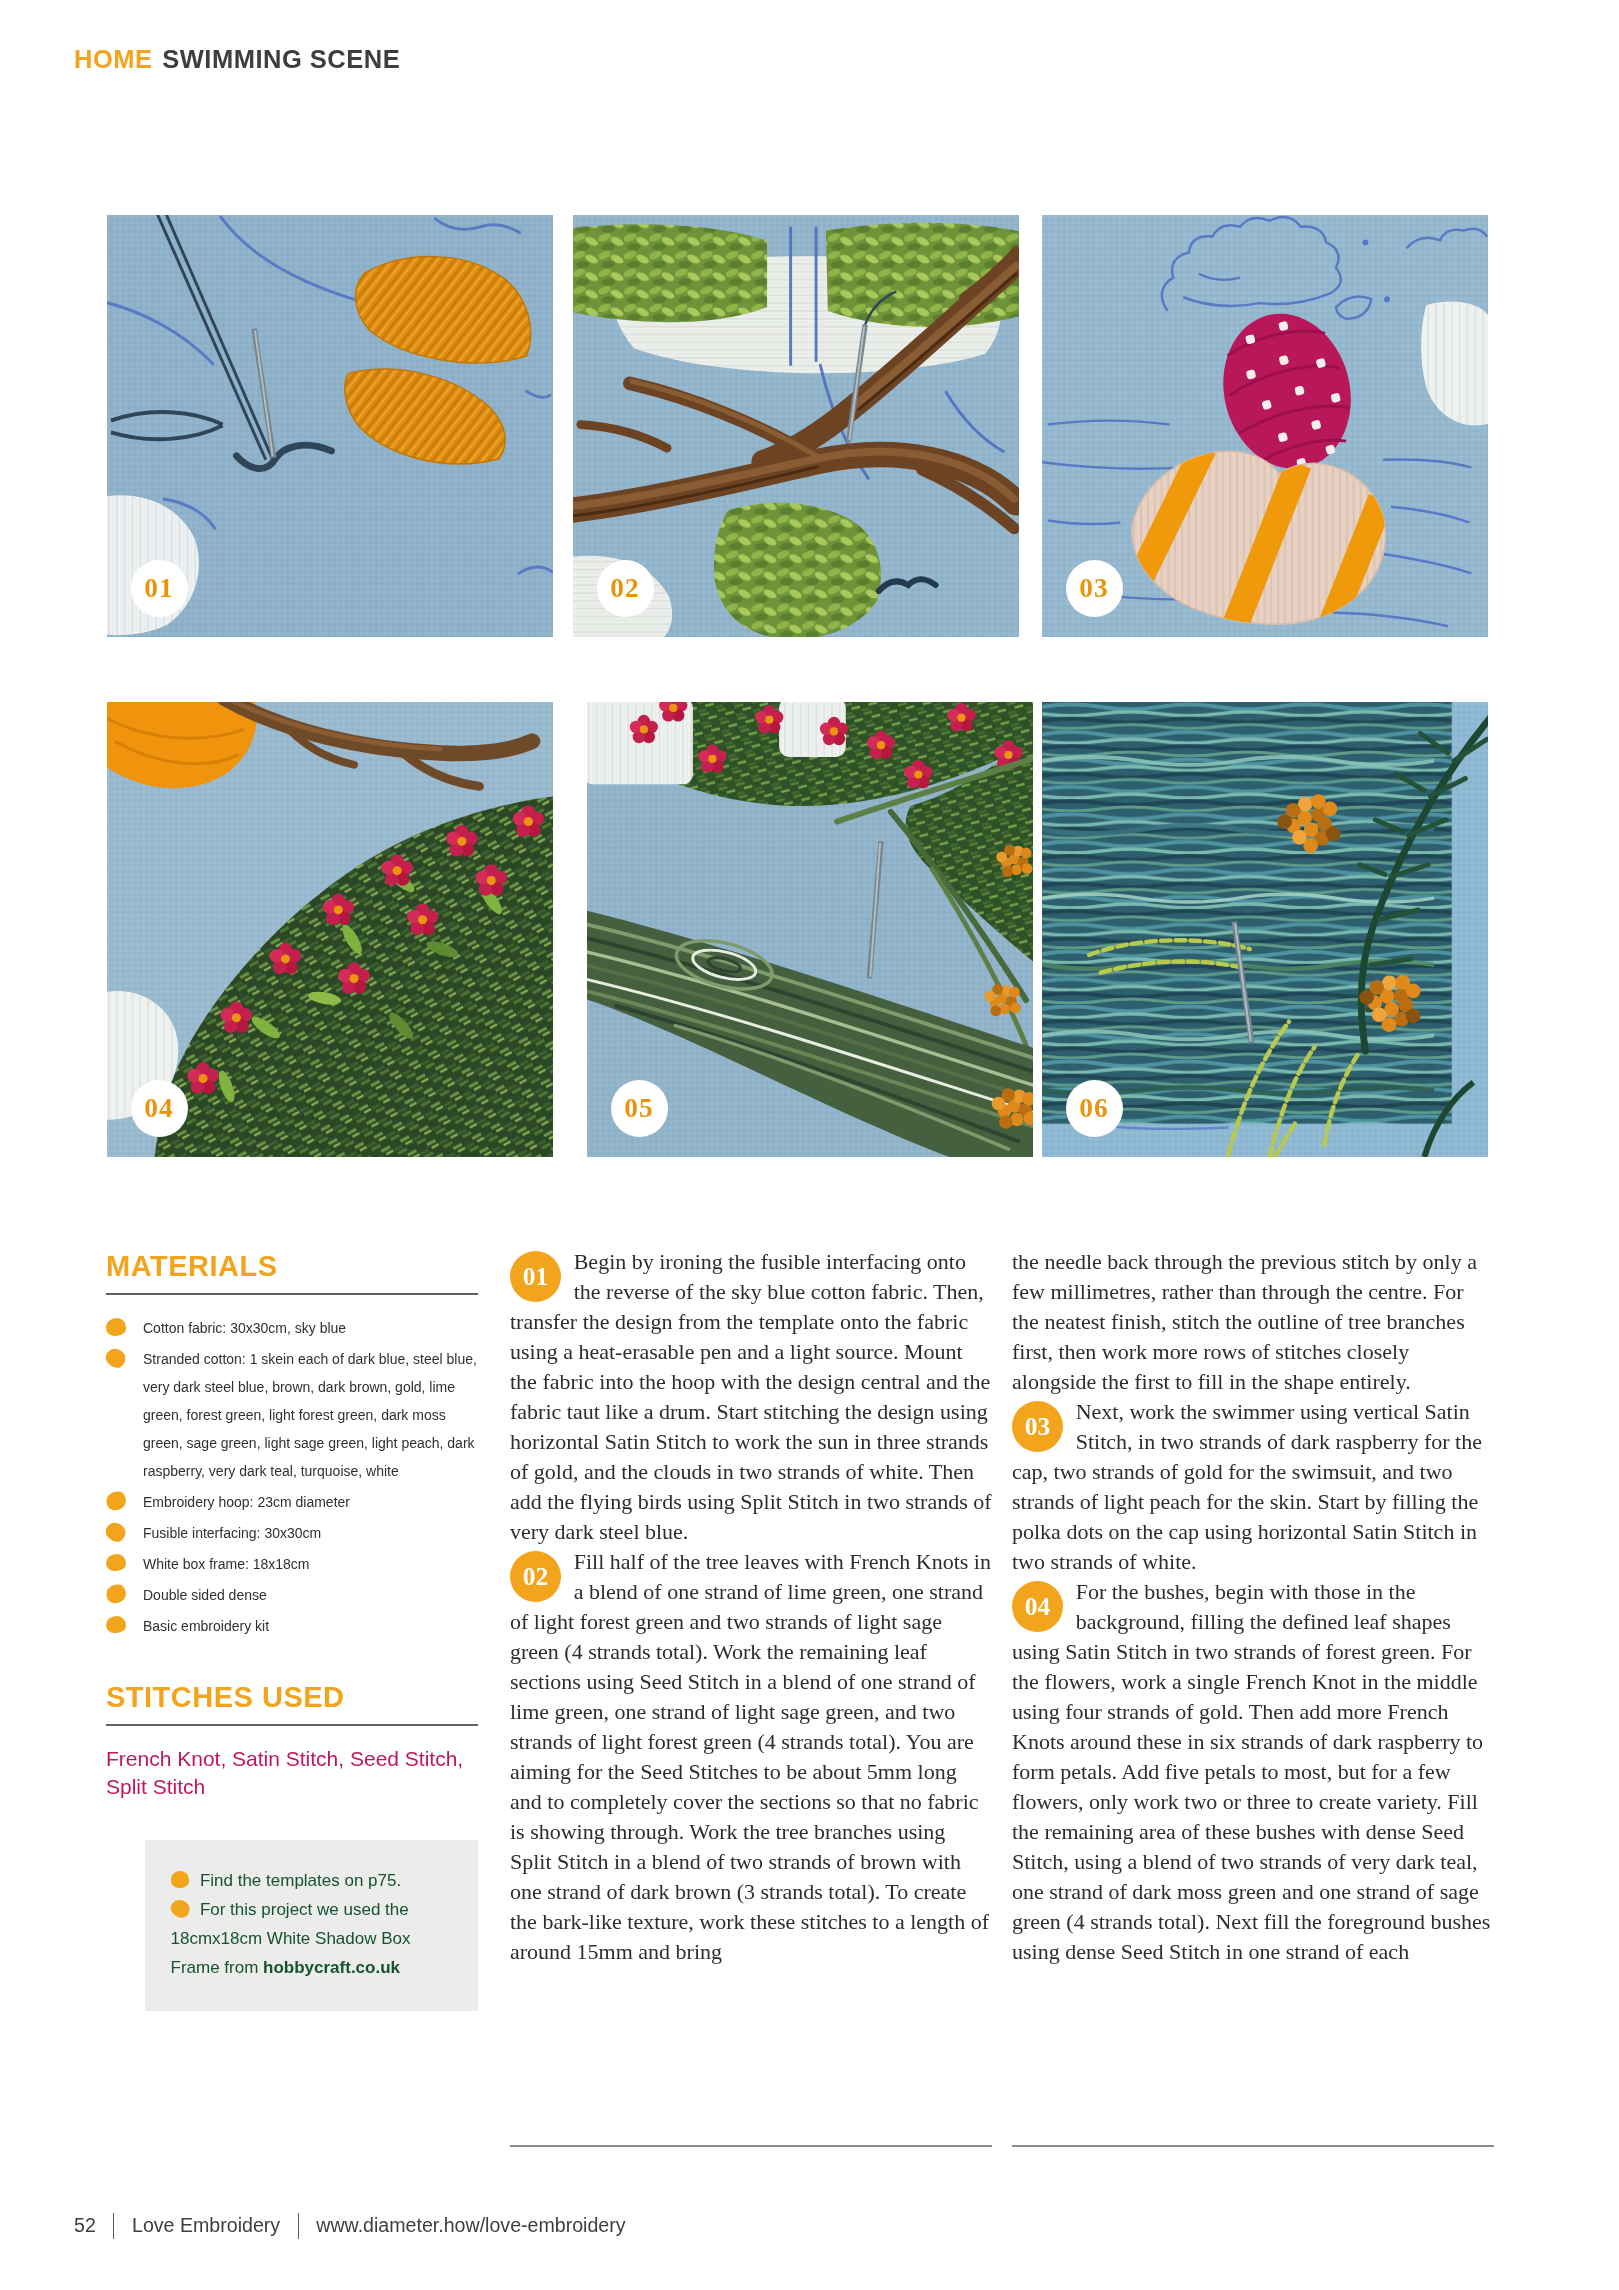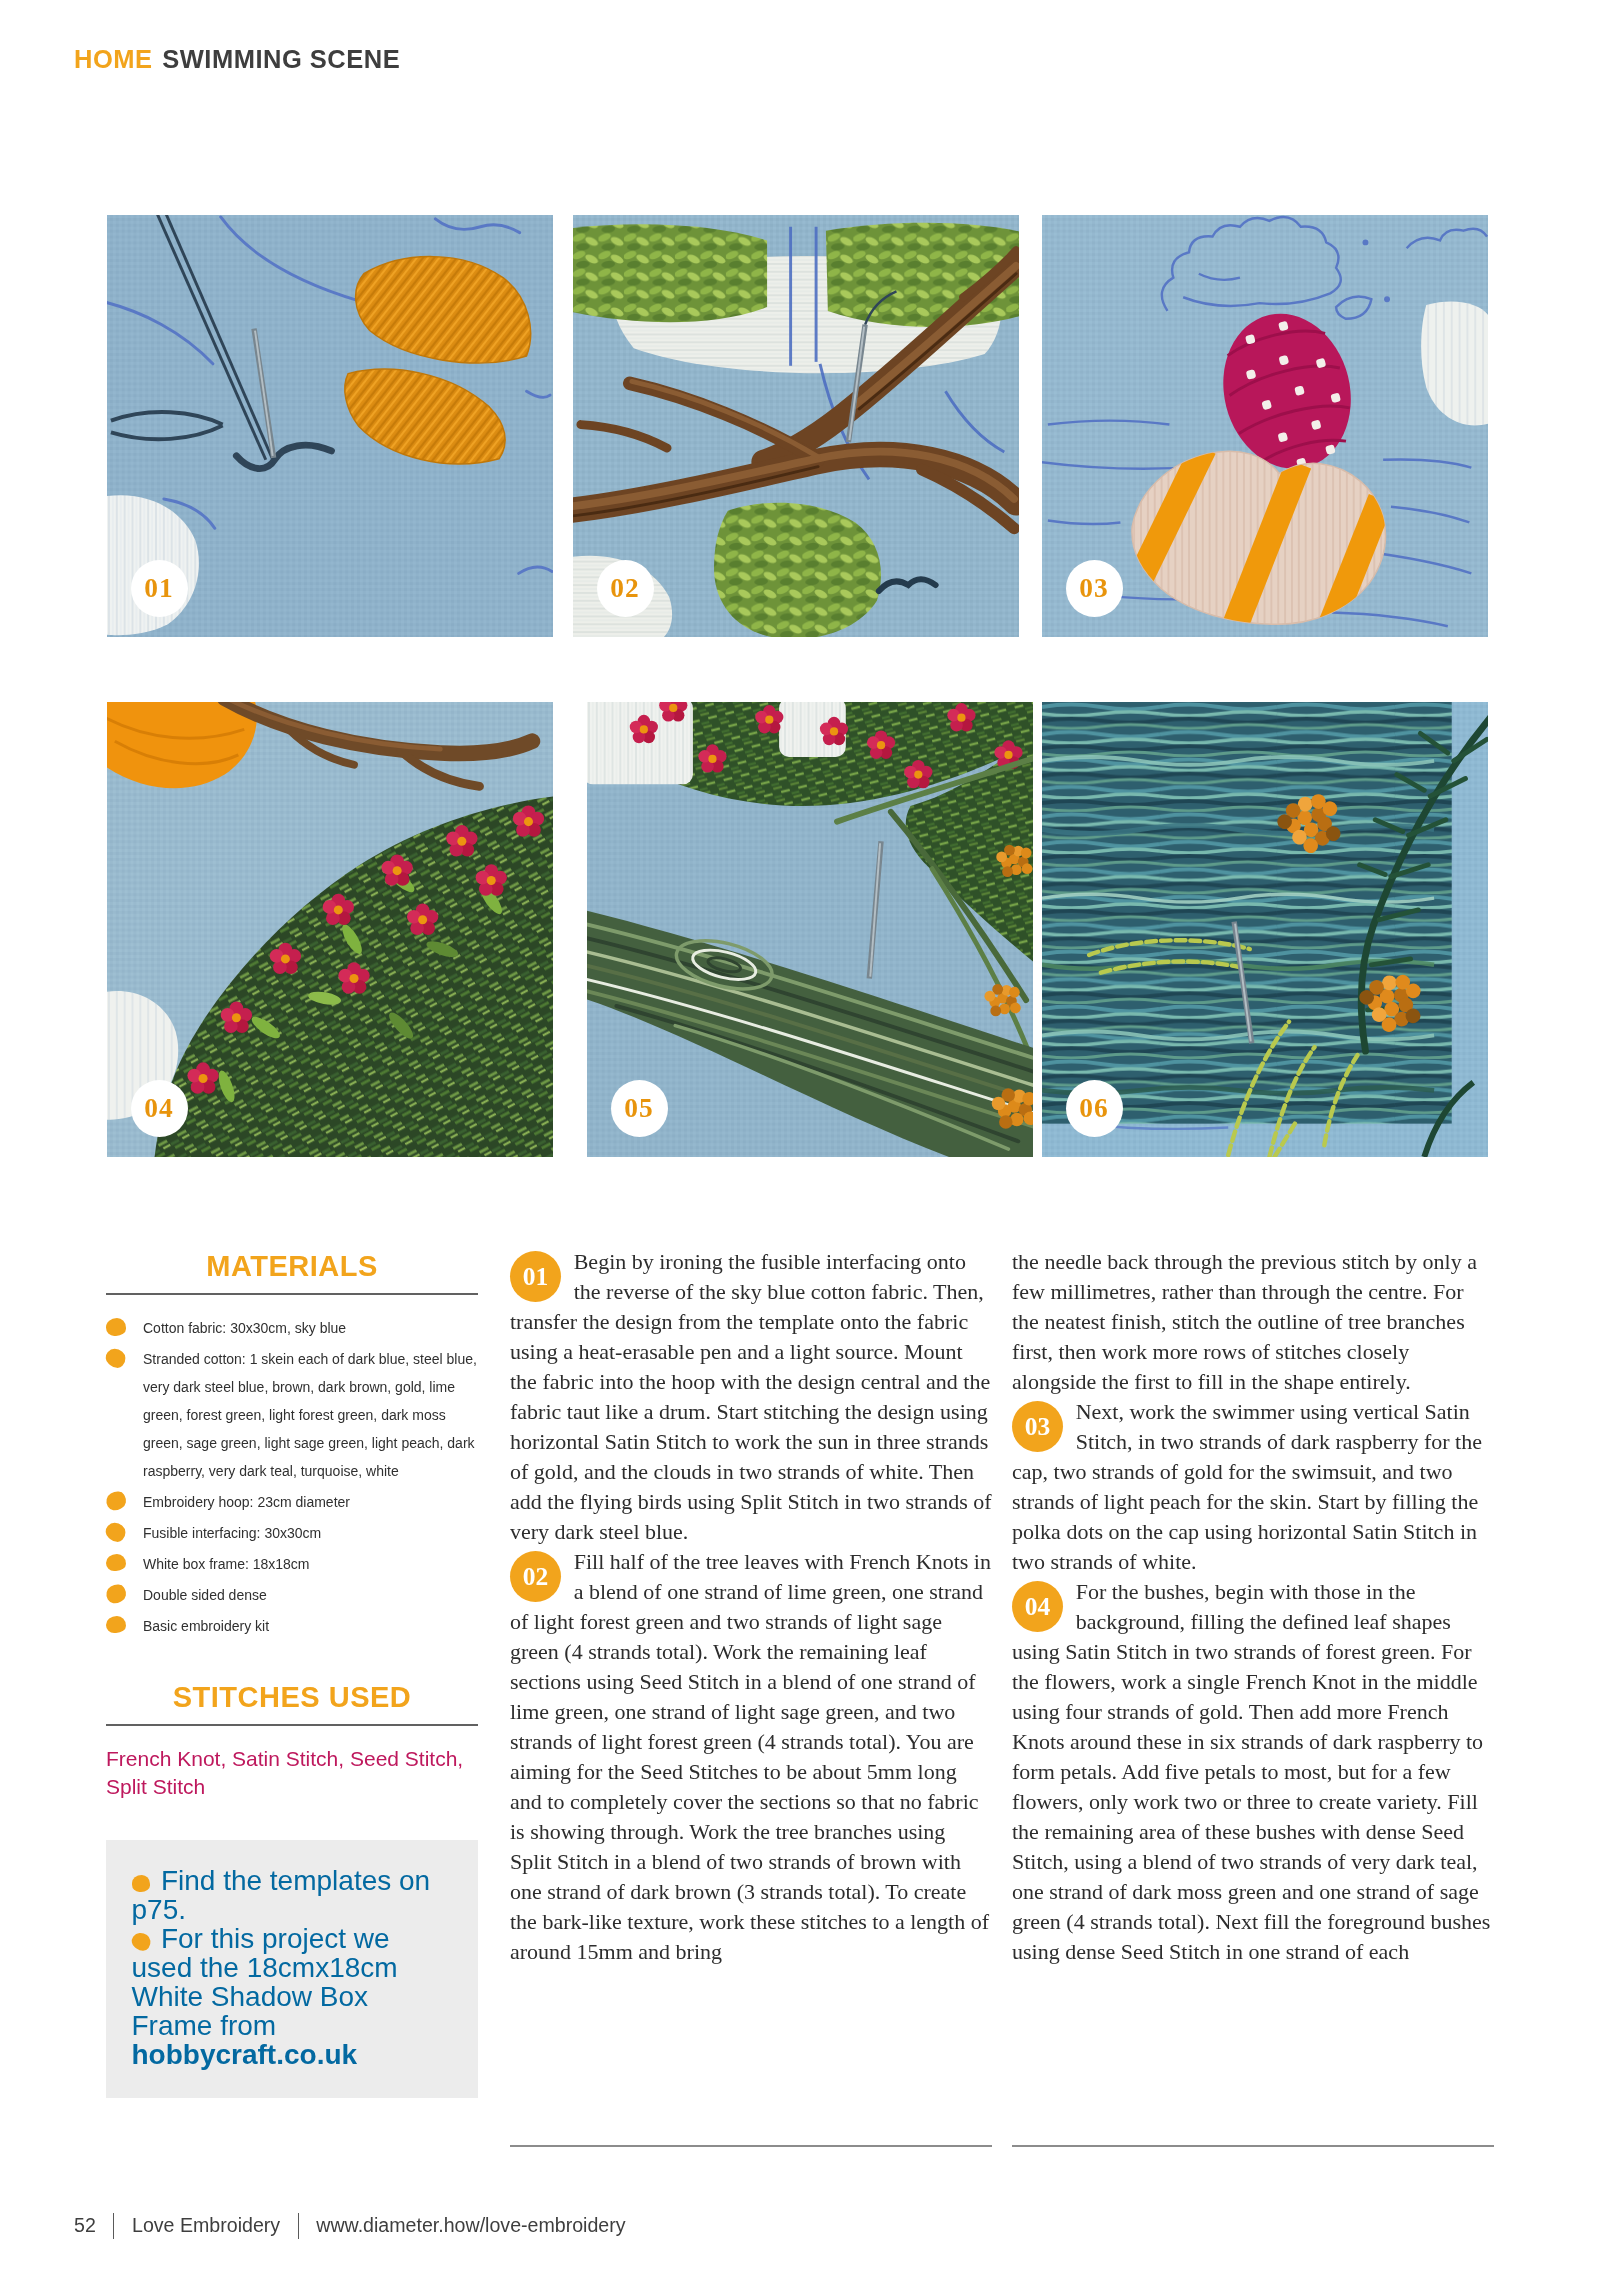--- a/index.html
+++ b/index.html
@@ -12,35 +12,35 @@
 
   
   figure.photo{position:absolute;margin:0;overflow:hidden;background:#8fb2ca;}
   figure.photo svg{display:block;width:100%;height:100%;}
   .pbadge{position:absolute;left:23.5px;bottom:19.6px;width:57px;height:57px;border-radius:50%;background:#ffffff;
           color:#E8940C;font-family:"Liberation Serif", serif;font-weight:700;font-size:27.4px;
           display:flex;align-items:center;justify-content:center;letter-spacing:1px;}
 
   
   .sidebar{position:absolute;left:106px;top:1250px;width:372px;}
-  .side-h{color:#F2A41C;font-weight:bold;font-size:29px;letter-spacing:0.5px;margin:0 0 9.8px 0;text-align:center;}
+  .side-h{color:#F2A41C;font-weight:bold;font-size:29px;letter-spacing:0.5px;margin:0 0 9.8px 0;}
   .rule{border-top:2px solid #454545;opacity:.85;margin:0 0 19.6px 0;height:0;}
   ul.mats{list-style:none;margin:0;padding:0;font-size:14px;line-height:28px;color:#303030;}
   ul.mats li{position:relative;padding-left:37px;margin:0 0 2.9px 0;}
   .blob{display:inline-block;width:19.6px;height:17.6px;background:#F2A41C;
         border-radius:60% 50% 55% 45% / 55% 60% 45% 50%;}
   ul.mats .blob{position:absolute;left:0;top:3.9px;}
   ul.mats li:nth-child(2n) .blob{transform:rotate(40deg);}
   ul.mats li:nth-child(3n) .blob{transform:rotate(-30deg);border-radius:50% 60% 45% 55% / 60% 45% 55% 50%;}
   .stitches{margin-top:41px;}
   .stitches p{margin:0;font-size:21px;line-height:28px;color:#be185d;}
   .notes{margin-top:39px;}
   .notes-bar{background:#F2A41C;height:53px;display:flex;align-items:center;padding-left:27.4px;
              color:#ffffff;font-weight:bold;font-size:28px;letter-spacing:0.5px;}
-  .notes-body{background:#ECECEC;padding:25.5px 23.5px 29px 25.5px;font-size:28px;line-height:29px;color:#0369a1;}
+  .notes-body{background:#ECECEC;padding:25.5px 23.5px 29px 25.5px;font-size:17px;line-height:29px;color:#14532d;margin-left:39px;}
   .notes-body p{margin:0;}
   .nb{width:18.6px;height:16.7px;margin-right:10.8px;vertical-align:-2px;}
   .notes-body p:nth-child(2) .nb{transform:rotate(35deg);}
 
   
   .step-col{position:absolute;top:1247px;width:482px;font-family:"Liberation Serif", serif;
             font-size:22px;line-height:30px;color:#2d2d2d;}
   #col2{left:510px;} #col3{left:1012px;}
   .step-text{margin:0;}
   .step-badge{float:left;width:51px;height:51px;margin:3.9px 12.7px 3.9px 0;border-radius:50%;background:#F2A41C;

